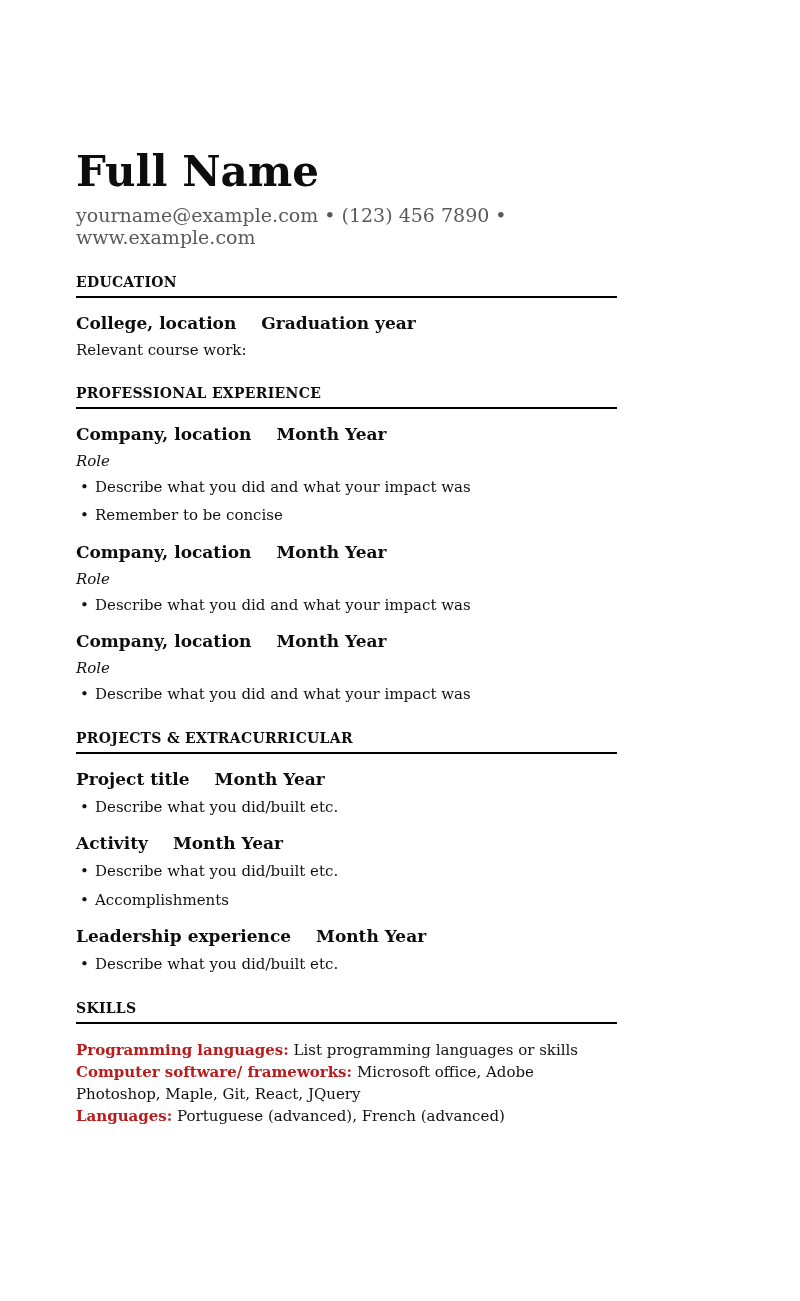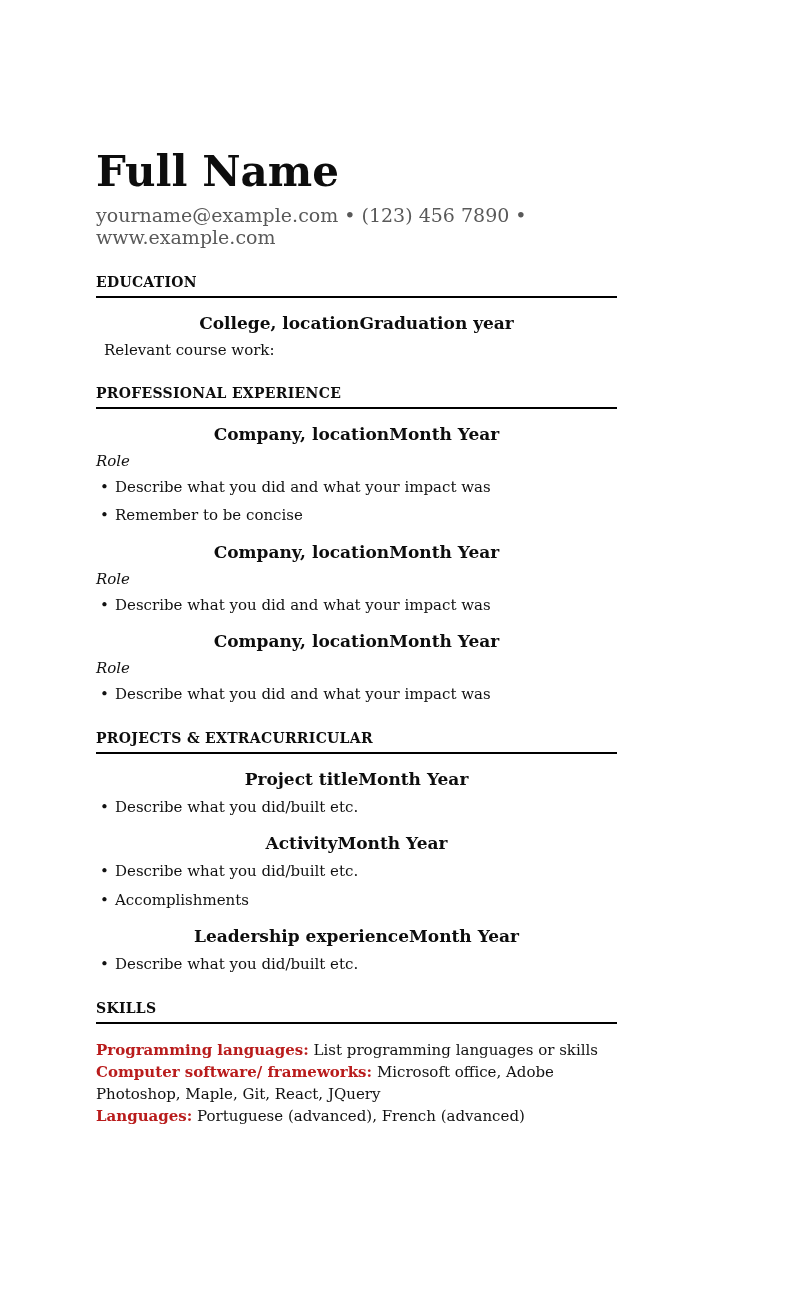--- a/index.html
+++ b/index.html
@@ -10,21 +10,21 @@
   body {
     width: 800px;
     color: #111111;
     font-family: "DejaVu Serif", serif;
     font-size: 15px;
   }
   .page {
     box-sizing: border-box;
     width: 705px;
     min-height: 1301px;
-    padding: 150px 88px 60px 96px;
+    padding: 150px 88px 60px 76px;
     background: #ffffff;
   }
   .resume-name {
     font-size: 42px;
     font-weight: bold;
     line-height: 1.05;
     margin: 0 0 10px 0;
     color: #0d0d0d;
   }
   .contact-line {
@@ -45,33 +45,34 @@
     margin: 26px 0 15px 0;
   }
   .entry {
     margin-bottom: 16px;
   }
   .entry:last-child {
     margin-bottom: 0;
   }
   .entry-header {
     display: flex;
-    justify-content: center;
+    justify-content: flex-start;
     align-items: baseline;
     font-weight: bold;
     font-size: 17px;
     color: #0d0d0d;
     margin: 0 0 8px 0;
+    gap: 25px;
   }
   .entry-subtitle {
     font-style: italic;
     margin: 0 0 7px 0;
   }
   .entry-note {
-    margin: 8px;
+    margin: 0;
   }
   ul.bullets {
     list-style: none;
     margin: 0;
     padding: 0;
   }
   ul.bullets li {
     position: relative;
     padding-left: 19px;
     margin-bottom: 8px;

